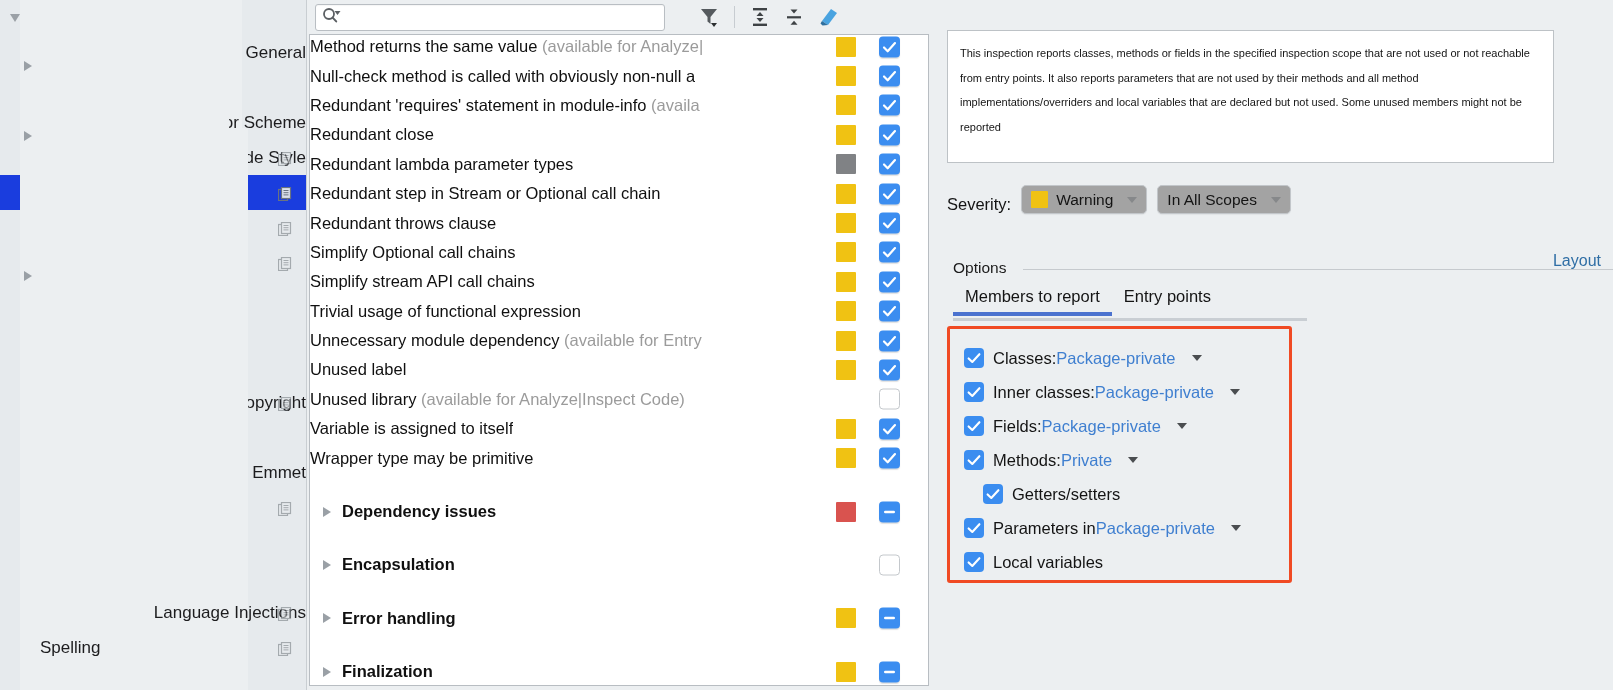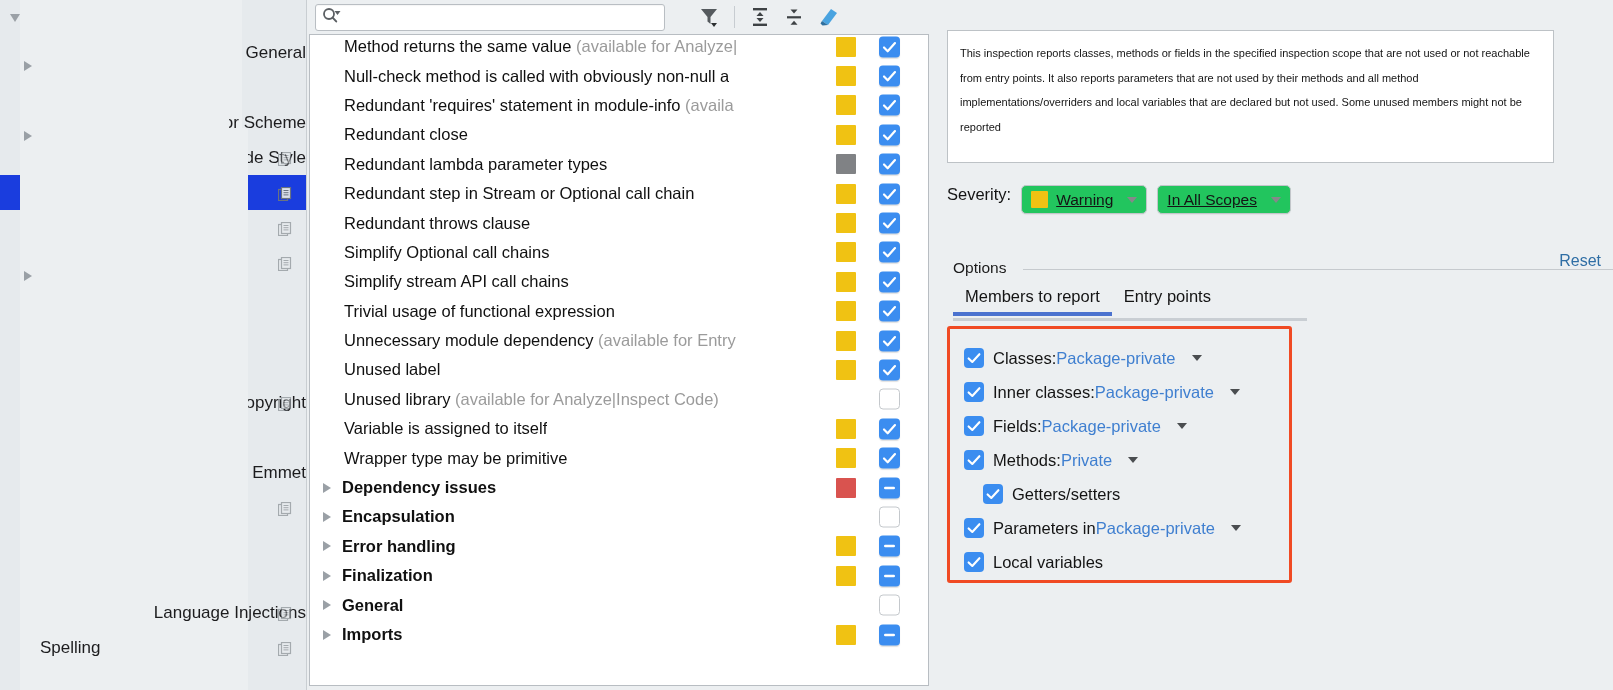--- a/index.html
+++ b/index.html
@@ -143,27 +143,26 @@
   }
   .tree-inner {
     position: absolute;
     top: -3px; left: 0; right: 0;
   }
   .row {
     height: 29.4px;
     display: flex;
     align-items: center;
     position: relative;
-    padding-left: 34px;
     font-size: 16.5px;
     color: #101010;
     white-space: nowrap;
   }
   .row.selected { background: #1a3dde; color: #ffffff; }
-  .row.group { font-weight: bold; padding-left: 8px; }
+  .row.group { font-weight: bold; padding-left: 8px; margin-top: 24px; }
   .row .gtri {
     width: 20px; flex: 0 0 20px;
     position: relative; height: 16px;
     margin-right: 4px;
   }
   .row .gtri::before {
     content: "";
     position: absolute;
     left: 5px; top: 3px;
     border-left: 8px solid #9aa0a6;
@@ -237,37 +236,36 @@
   .desc-text {
     font-size: 11px;
     line-height: 24.5px;
     color: #141414;
   }
   .sev-row {
     position: absolute;
     left: 8px;
     top: 185px;
     display: flex;
-    align-items: flex-start;
+    align-items: flex-end;
     gap: 10px;
   }
   .sev-label { font-size: 16.5px; color: #141414; }
   .combo {
     height: 29px;
-    background: #22c55e;
+    background: #a3a3a3;
     border: 1px solid #c2c6ca;
     border-radius: 5px;
     display: flex;
     align-items: center;
     padding: 0 9px;
     gap: 8px;
     font-size: 15.5px;
     color: #141414;
     box-shadow: 0 1px 1px rgba(0,0,0,.05);
-    text-decoration: underline;
   }
   .combo .sw {
     width: 17px; height: 17px;
     border-radius: 1px;
   }
   .caret {
     width: 0; height: 0;
     border-left: 5px solid transparent;
     border-right: 5px solid transparent;
     border-top: 6px solid #86888a;
@@ -734,21 +732,21 @@
         <span class="caret"></span>
       </div>
       <div class="combo">
         <span>In All Scopes</span>
         <span class="caret"></span>
       </div>
     </div>
 
     <div class="grp-title" style="left:14px; top:259px;">Options</div>
     <div class="grp-line" style="left:84px; top:269px; width:1390px;"></div>
-    <div class="reset-link">Reset</div>
+    <div class="reset-link">Layout</div>
 
     <div class="tabs" id="tabs-list">
         <div class="tab active"><span>Members to report</span></div>
         <div class="tab"><span>Entry points</span></div>
       </div>
     <div class="tab-underline"></div>
 
     <div class="opt-box" id="opt-box" style="border-color: rgb(240, 74, 35);">
         <div class="opt-row">
           <span class="ocbx"><svg width="20" height="20" viewBox="0 0 20 20">

